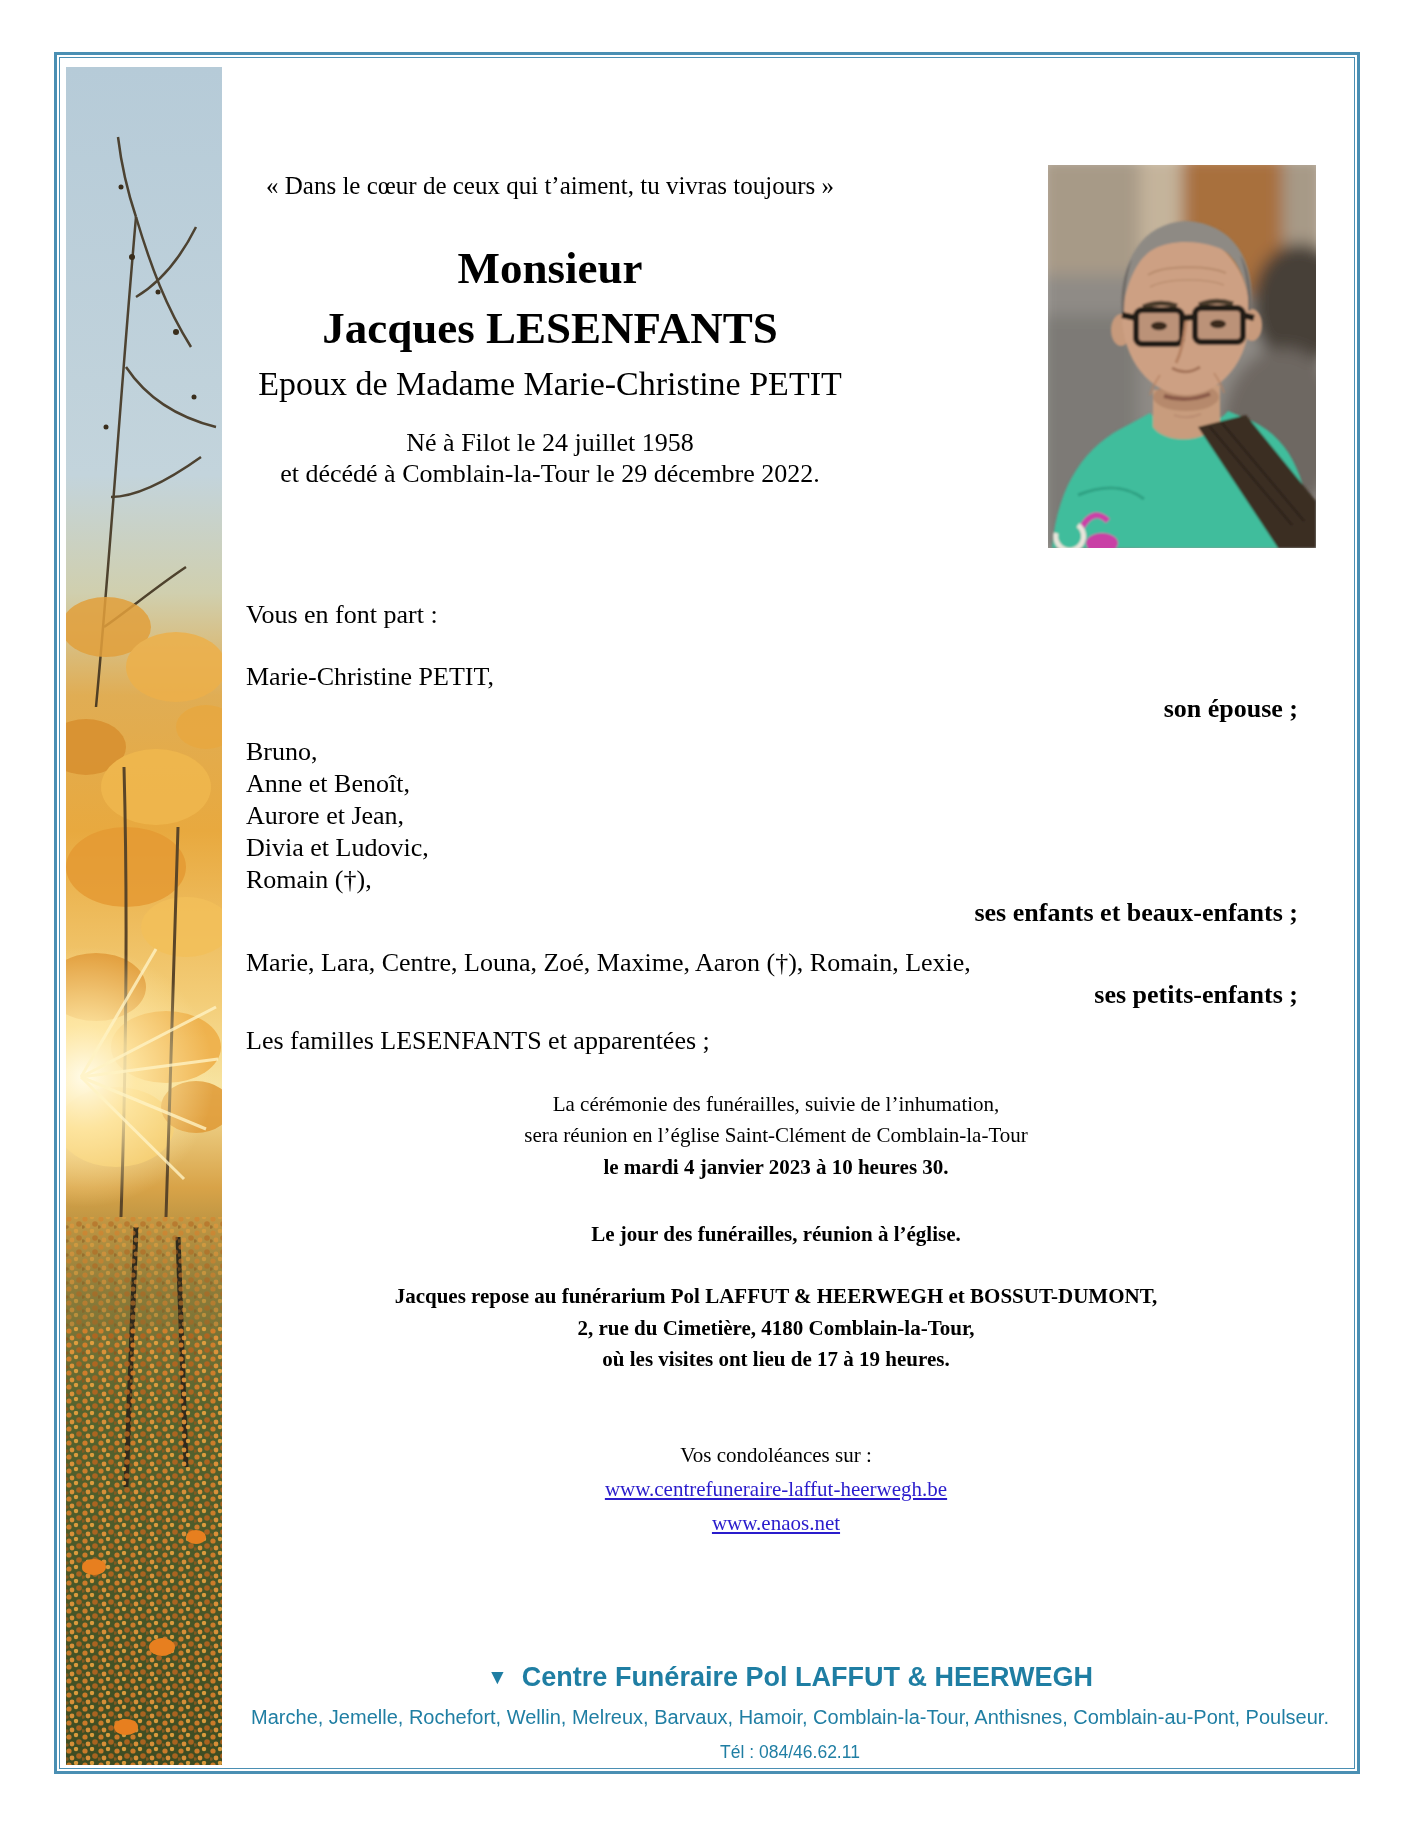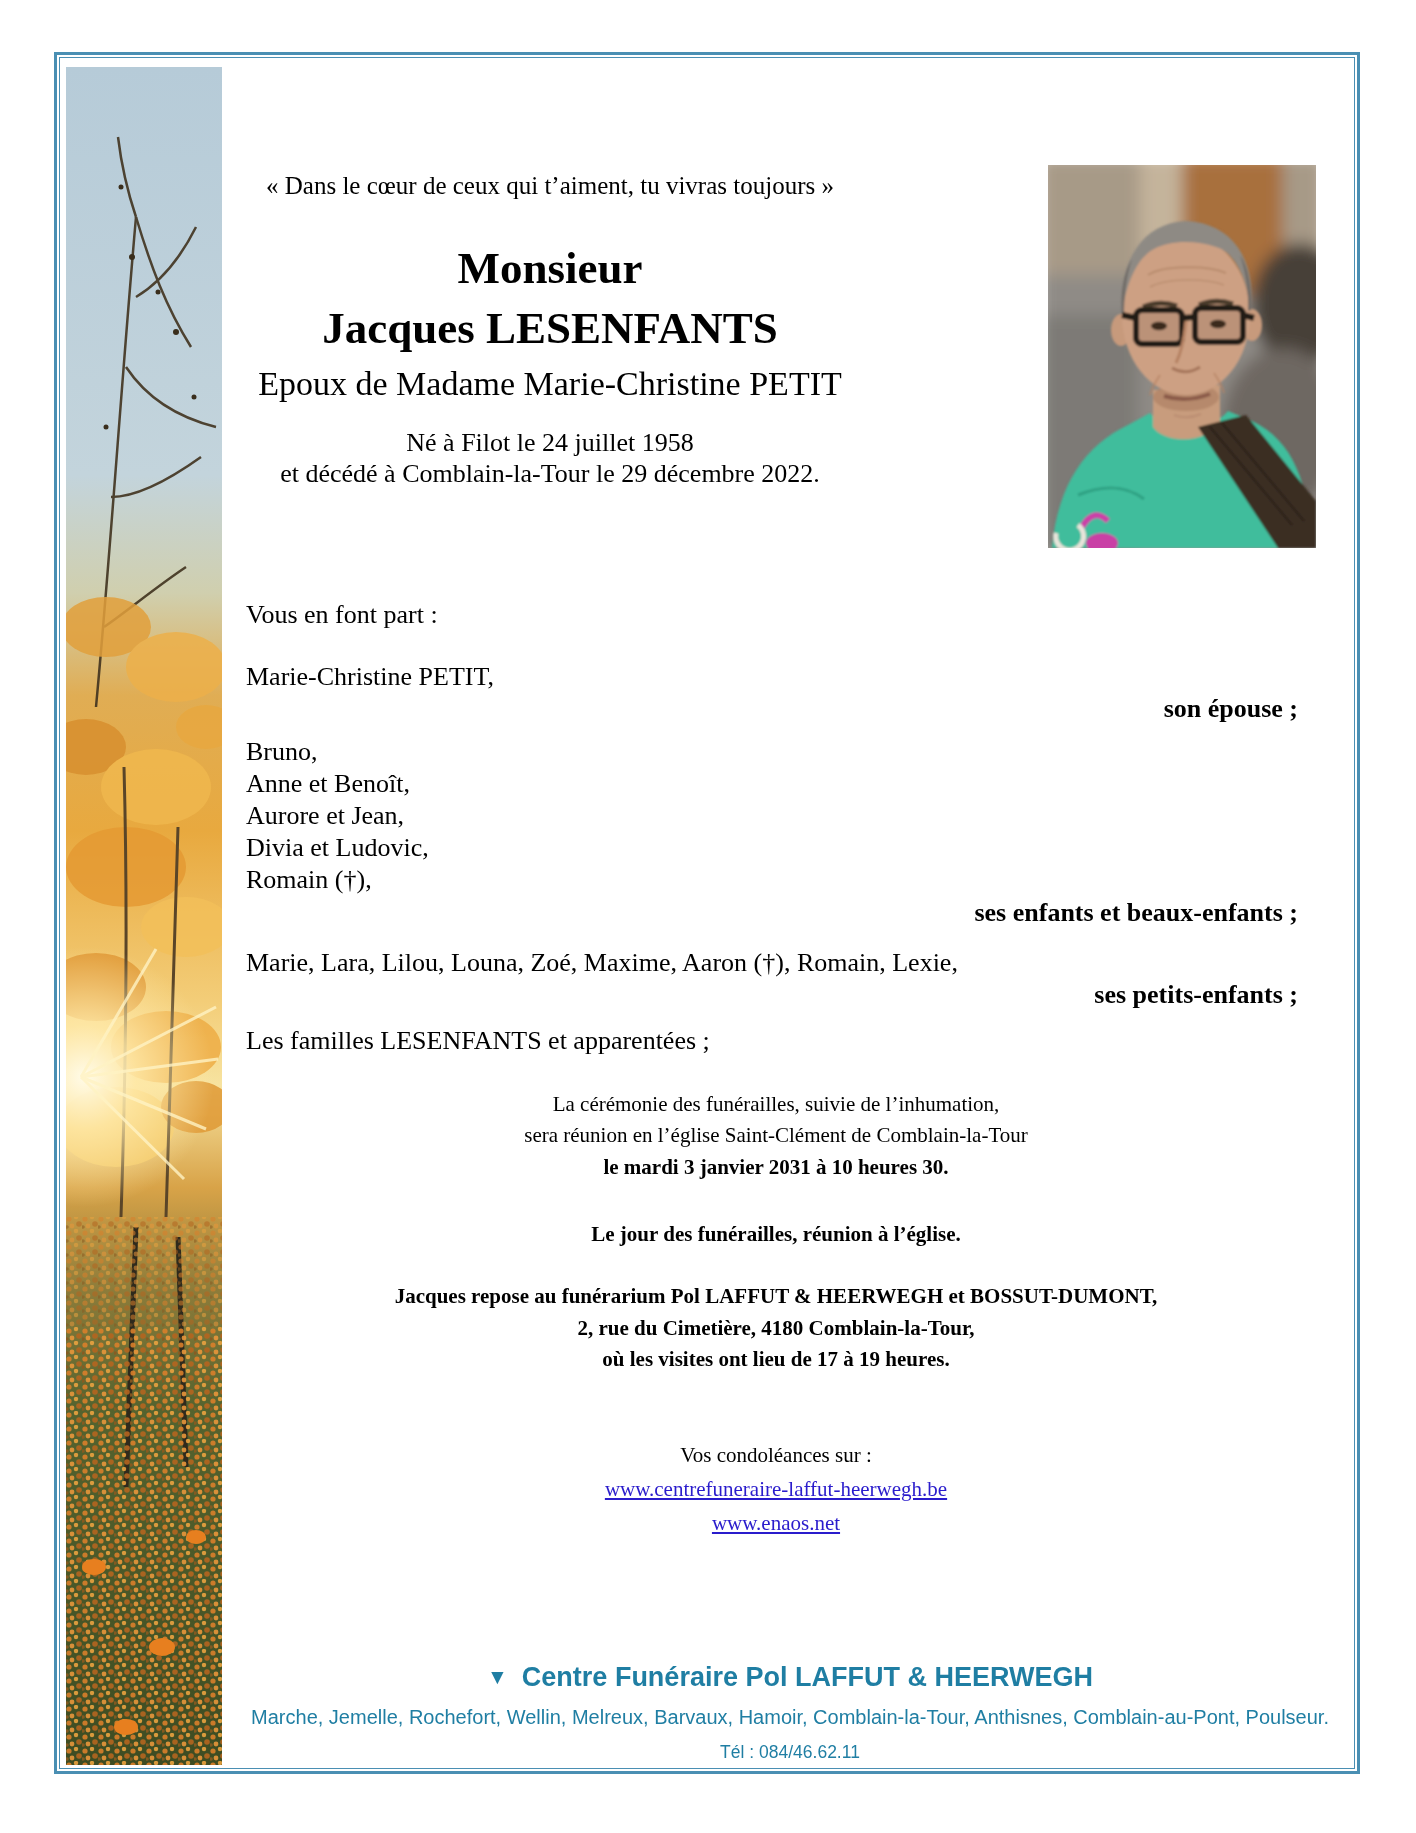--- a/index.html
+++ b/index.html
@@ -192,28 +192,28 @@
   <div class="t body-txt" style="left:246px;top:662px;">Marie-Christine PETIT,</div>
   <div class="t right b i body-txt" style="left:246px;top:694px;width:1052px;">son épouse ;</div>
 
   <div class="t body-txt" style="left:246px;top:737px;">Bruno,</div>
   <div class="t body-txt" style="left:246px;top:769px;">Anne et Benoît,</div>
   <div class="t body-txt" style="left:246px;top:801px;">Aurore et Jean,</div>
   <div class="t body-txt" style="left:246px;top:833px;">Divia et Ludovic,</div>
   <div class="t body-txt" style="left:246px;top:865px;">Romain (†),</div>
   <div class="t right b i body-txt" style="left:246px;top:898px;width:1052px;">ses enfants et beaux-enfants ;</div>
 
-  <div class="t body-txt" style="left:246px;top:948px;">Marie, Lara, Lilou, Louna, Zoé, Maxime, Aaron (†), Romain, Lexie,</div>
+  <div class="t body-txt" style="left:246px;top:948px;">Marie, Lara, Centre, Louna, Zoé, Maxime, Aaron (†), Romain, Lexie,</div>
   <div class="t right b i body-txt" style="left:246px;top:980px;width:1052px;">ses petits-enfants ;</div>
 
   <div class="t body-txt" style="left:246px;top:1026px;">Les familles LESENFANTS et apparentées ;</div>
 
   <div class="t center cer-txt" style="left:246px;top:1092px;width:1060px;">La cérémonie des funérailles, suivie de l’inhumation,</div>
   <div class="t center cer-txt" style="left:246px;top:1123px;width:1060px;">sera réunion en l’église Saint-Clément de Comblain-la-Tour</div>
-  <div class="t center b cer-txt" style="left:246px;top:1155px;width:1060px;">le mardi 3 janvier 2031 à 10 heures 30.</div>
+  <div class="t center b cer-txt" style="left:246px;top:1155px;width:1060px;">le mardi 4 janvier 2023 à 10 heures 30.</div>
   <div class="t center b cer-txt" style="left:246px;top:1222px;width:1060px;">Le jour des funérailles, réunion à l’église.</div>
 
   <div class="t center b cer-txt" style="left:246px;top:1284px;width:1060px;">Jacques repose au funérarium Pol LAFFUT &amp; HEERWEGH et BOSSUT-DUMONT,</div>
   <div class="t center b cer-txt" style="left:246px;top:1316px;width:1060px;">2, rue du Cimetière, 4180 Comblain-la-Tour,</div>
   <div class="t center b cer-txt" style="left:246px;top:1347px;width:1060px;">où les visites ont lieu de 17 à 19 heures.</div>
 
   <div class="t center i cer-txt" style="left:246px;top:1443px;width:1060px;">Vos condoléances sur :</div>
   <div class="t center cer-txt" style="left:246px;top:1477px;width:1060px;">
     <span class="link">www.centrefuneraire-laffut-heerwegh.be</span>
   </div>

